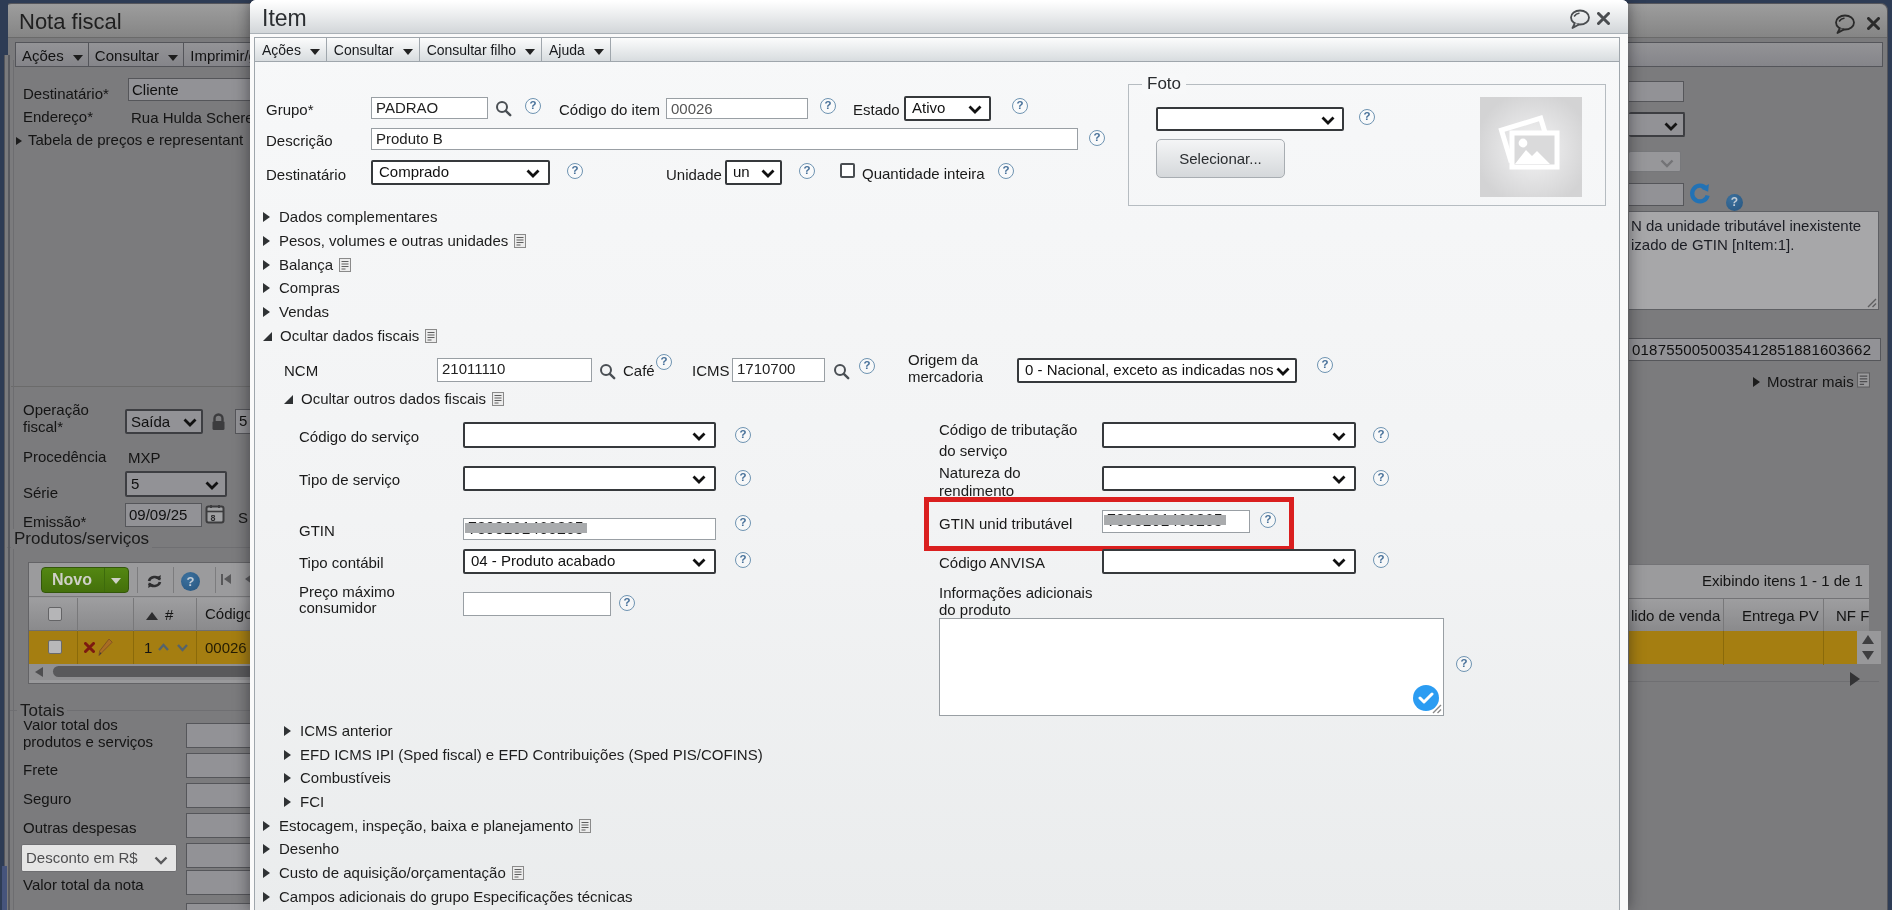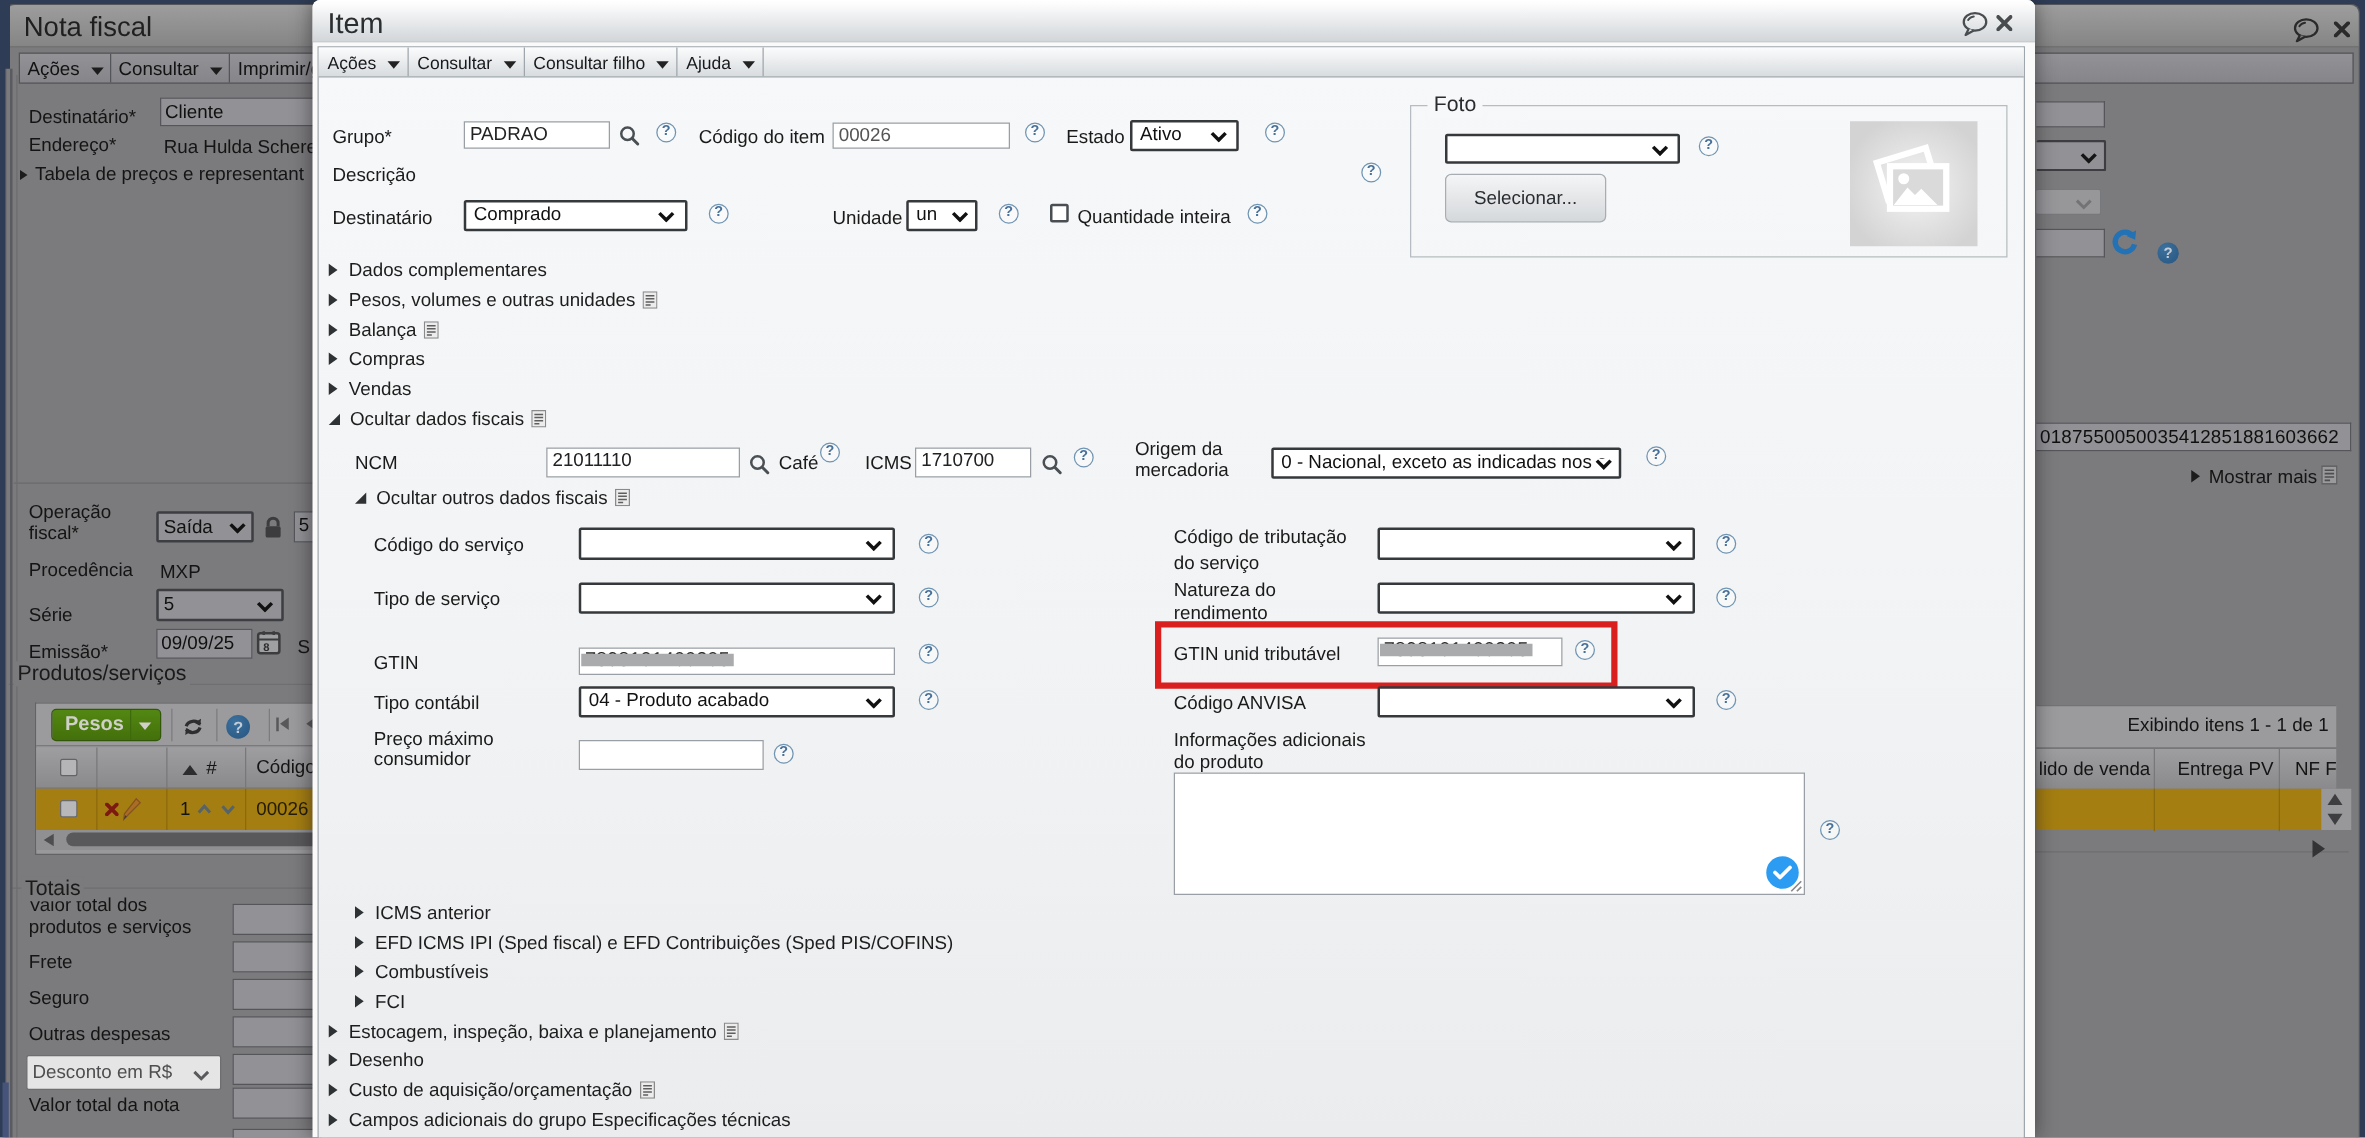--- a/index.html
+++ b/index.html
@@ -100,21 +100,21 @@
       <path d="M6 1 V4 M14 1 V4" stroke="#3c3c3e" stroke-width="2"></path>
       <text x="5.5" y="16.5" font-size="9" fill="#2c2c2e" font-weight="bold">8</text>
     </svg>
   <div class="dlbl" style="left:233px;top:505px">S</div>
 
   <div class="dlbl" style="left:6px;top:525px;font-size:17px;color:#1a1a1a;background:#7b7b7d;padding:0 3px;z-index:2">Produtos/serviços</div>
   <div class="abs" style="left:2px;top:543px;width:250px;height:1px;background:#6f6f72"></div>
   <div class="abs" style="left:23px;top:558px;width:229px;height:122px;border:1px solid #636366;border-right:none;background:#99999b">
     <div class="abs" style="left:0;top:0;width:100%;height:34px;background:#9b9b9d;border-bottom:1px solid #7a7a7c"></div>
     <div class="abs" style="left:12px;top:4px;width:88px;height:26px;background:linear-gradient(#538712,#44700b);border:1px solid #33570a;border-radius:4px">
-      <span class="abs" style="left:10px;top:3px;font-size:16px;font-weight:bold;color:#cfd0c8">Pesos</span>
+      <span class="abs" style="left:10px;top:3px;font-size:16px;font-weight:bold;color:#cfd0c8">Novo</span>
       <span class="abs" style="left:62px;top:0;width:1px;height:24px;background:#3d6b0c"></span>
       <span class="abs" style="left:69px;top:10px;width:0;height:0;border-left:5px solid transparent;border-right:5px solid transparent;border-top:6px solid #cfd0c8"></span>
     </div>
     <span class="abs" style="left:108px;top:4px;width:1px;height:26px;background:#7c7c7e"></span>
     <svg class="abs" style="left:116px;top:10px" width="19" height="17" viewBox="0 0 19 17">
         <path d="M4 8 a6 5.2 0 0 1 11 -1.5" fill="none" stroke="#2e2e30" stroke-width="2.6"></path>
         <path d="M15.8 2 L15.2 7.6 L10.4 5.2 Z" fill="#2e2e30"></path>
         <path d="M15 9 a6 5.2 0 0 1 -11 1.5" fill="none" stroke="#2e2e30" stroke-width="2.6"></path>
         <path d="M3.2 15 L3.8 9.4 L8.6 11.8 Z" fill="#2e2e30"></path>
       </svg>
@@ -191,20 +191,26 @@
       <svg class="dchev" style="right:6px;top:7px" viewBox="0 0 14 9">
         <path d="M1.5 1.5 L7 7 L12.5 1.5" fill="none" stroke="#737376" stroke-width="2.4"></path>
       </svg>
     </div>
   <div class="dinput" style="left:1624px;top:179px;width:55px;height:23px;border-left:none"></div>
   <svg class="abs" style="left:1683px;top:178px" width="23" height="23" viewBox="0 0 24 24">
       <path d="M19 7 a8.2 8.2 0 1 0 1.5 7" fill="none" stroke="#2272b5" stroke-width="4.4"></path>
       <path d="M21.8 2.2 L21 10.2 L13.8 7 Z" fill="#2272b5"></path>
     </svg>
   <div class="abs" style="left:1721px;top:190px;width:17px;height:17px;border-radius:50%;background:radial-gradient(circle at 6px 5px,#3c719e,#27557f);color:#c2ccd6;font-weight:bold;font-size:12px;text-align:center;line-height:17px">?</div>
+  <div class="abs" style="left:1624px;top:207px;width:250px;height:99px;background:#a7a7a9;border:1px solid #5f6064;border-left:none">
+    <div class="dlbl" style="left:2px;top:4px;font-size:15px;color:#1b1d24;line-height:19px">N da unidade tributável inexistente<br>izado de GTIN [nItem:1].</div>
+    <svg class="abs" style="right:1px;bottom:1px" width="10" height="10" viewBox="0 0 10 10">
+        <path d="M9 1 L1 9 M9 5.5 L5.5 9" stroke="#5e5e60" stroke-width="1.4"></path>
+      </svg>
+  </div>
   <div class="dinput" style="left:1624px;top:334px;width:252px;height:23px;border-left:none;font-size:15px;letter-spacing:.2px;padding-top:2px">0187550050035412851881603662</div>
   <div class="dlbl" style="left:1748px;top:369px"><span class="car" style="border-left-color:#1c1c1c;border-top-width:5px;border-bottom-width:5px;border-left-width:7px;margin-right:7px"></span>Mostrar mais</div>
   <svg class="abs" style="left:1852px;top:368px" width="13" height="16" viewBox="0 0 12 14">
       <rect x="0.5" y="0.5" width="11" height="13" fill="#9a9a9c" stroke="#5e5e60"></rect>
       <path d="M2.5 3.5 H9.5 M2.5 6 H9.5 M2.5 8.5 H9.5 M2.5 11 H6.5" stroke="#4e4e50" stroke-width="1.2"></path>
     </svg>
 
   <div class="abs" style="left:1620px;top:538px;width:1px;height:142px;background:#6f6f72"></div>
   <div class="abs" style="left:1620px;top:677px;width:254px;height:1px;background:#6f6f72"></div>
   <div class="abs" style="left:1624px;top:560px;width:240px;height:34px;background:#9b9b9d;border-top:1px solid #737376">
@@ -262,20 +268,21 @@
     <div class="lbl" style="left:304px;top:63px">Código do item</div>
     <div class="inp" style="left:411px;top:60px;width:142px;height:21px;color:#555">00026</div>
     <div class="help" style="left:565px;top:60px">?</div>
     <div class="lbl" style="left:598px;top:63px">Estado</div>
     <div class="sel" style="left:649px;top:58px;width:87px;height:25px">Ativo<svg class="dchev" style="right:7px;top:7px" viewBox="0 0 14 9">
           <path d="M1.5 1.5 L7 7 L12.5 1.5" fill="none" stroke="#111" stroke-width="2.8"></path>
         </svg></div>
     <div class="help" style="left:757px;top:60px">?</div>
 
     <div class="lbl" style="left:11px;top:94px">Descrição</div>
+    <div class="inp" style="left:116px;top:90px;width:707px;height:22px">Produto B</div>
     <div class="help" style="left:834px;top:92px">?</div>
 
     <div class="lbl" style="left:11px;top:128px">Destinatário</div>
     <div class="sel" style="left:116px;top:122px;width:179px;height:25px">Comprado<svg class="dchev" style="right:8px;top:7px" viewBox="0 0 14 9">
           <path d="M1.5 1.5 L7 7 L12.5 1.5" fill="none" stroke="#111" stroke-width="2.8"></path>
         </svg></div>
     <div class="help" style="left:312px;top:125px">?</div>
     <div class="lbl" style="left:411px;top:128px">Unidade</div>
     <div class="sel" style="left:470px;top:122px;width:57px;height:25px">un<svg class="dchev" style="right:5px;top:7px" viewBox="0 0 14 9">
           <path d="M1.5 1.5 L7 7 L12.5 1.5" fill="none" stroke="#111" stroke-width="2.8"></path>

